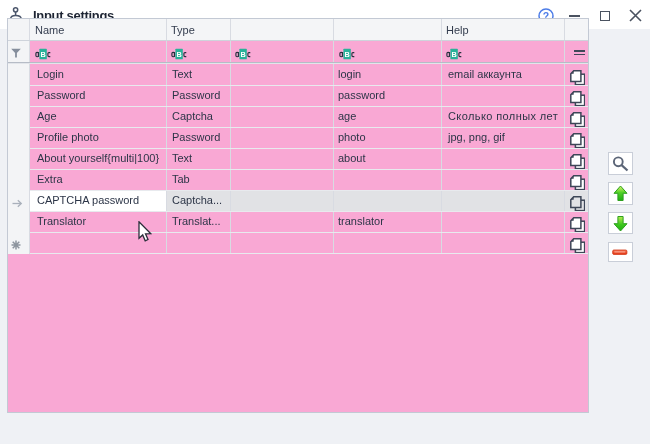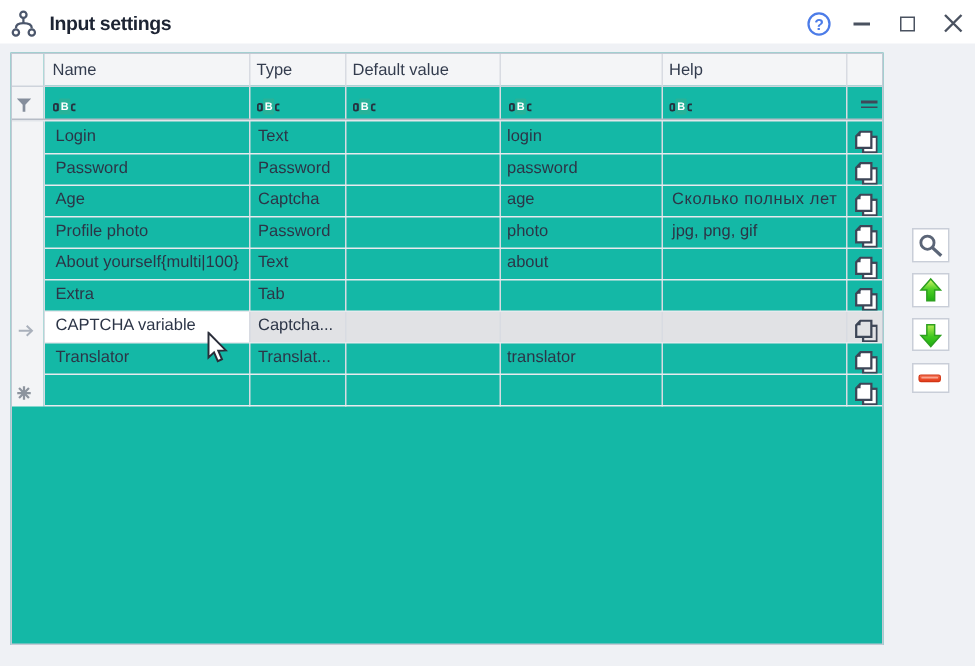--- a/index.html
+++ b/index.html
@@ -1,19 +1,19 @@
 <!DOCTYPE html>
 <html><head>
 <meta charset="utf-8">
 <style>
   html,body{margin:0;padding:0;}
   body{width:650px;height:444px;background:#eff1f5;font-family:"Liberation Sans",sans-serif;position:relative;overflow:hidden;}
   .titlebar{position:absolute;left:0;top:0;width:650px;height:29px;background:#ffffff;}
   .title{position:absolute;left:33px;top:8px;font-size:13px;font-weight:bold;letter-spacing:-0.3px;color:#1d2433;}
-  .grid{position:absolute;left:7px;top:35px;width:580px;height:393px;background:#14b8a6;border:1px solid #c3c9d4;text-align:center;}
+  .grid{position:absolute;left:7px;top:18px;width:580px;height:393px;background:#f9a8d4;border:1px solid #c3c9d4;text-align:center;}
   .abs{position:absolute;}
   .vsep{position:absolute;width:1px;top:0;height:235px;background:#d8dbe2;}
   .hsep{position:absolute;left:22px;width:558px;height:1px;background:#e8eaee;}
   .cell{position:absolute;height:20px;line-height:20px;font-size:11px;color:#2c3547;white-space:nowrap;}
   .hdr{position:absolute;height:21px;line-height:22px;font-size:11px;color:#333c4e;white-space:nowrap;}
   .btn{position:absolute;left:608px;width:23px;background:#fff;border:1px solid #c9ced8;}
 </style>
 </head>
 <body>
 
@@ -66,21 +66,20 @@
   <div class="hsep" style="top:108px"></div>
   <div class="hsep" style="top:129px"></div>
   <div class="hsep" style="top:150px"></div>
   <div class="hsep" style="top:171px"></div>
   <div class="hsep" style="top:192px"></div>
   <div class="hsep" style="top:213px"></div>
   <div class="hsep" style="top:234px"></div>
 
   <div class="hdr" style="left:27px;top:0">Name</div>
   <div class="hdr" style="left:163px;top:0">Type</div>
-  <div class="hdr" style="left:227px;top:0">Default value</div>
   <div class="hdr" style="left:438px;top:0">Help</div>
 
   <svg class="abs" style="left:3px;top:28.5px" width="10" height="10" viewBox="0 0 10 10">
     <path d="M0.2,0.7 H9.8 L5.9,4.9 V9.5 H4.1 V4.9 Z" fill="#858e9c"></path>
   </svg>
 
   <svg class="abs" style="left:26.5px;top:28.5px" width="16" height="12" viewBox="0 0 16 12">
       <g stroke="#27313f" stroke-width="1.15" fill="none">
         <rect x="0.9" y="4.3" width="2.6" height="4.4" rx="1.1"></rect>
         <line x1="3.5" y1="4" x2="3.5" y2="8.9"></line>
@@ -125,20 +124,21 @@
       <rect x="4.4" y="0.7" width="7.4" height="10.6" rx="0.6" fill="#28b299"></rect>
       <text x="8.15" y="8.6" font-size="7.3" font-weight="bold" fill="#ffffff" text-anchor="middle" font-family="Liberation Sans">B</text>
     </svg>
 
   <div class="abs" style="left:566px;top:31.2px;width:11px;height:1.6px;background:#3f4859"></div>
   <div class="abs" style="left:566px;top:34.6px;width:11px;height:1.6px;background:#3f4859"></div>
 
   <div class="cell" style="left:29px;top:45px">Login</div>
   <div class="cell" style="left:164px;top:45px">Text</div>
   <div class="cell" style="left:330px;top:45px">login</div>
+  <div class="cell" style="left:440px;top:45px">email аккаунта</div>
 
   <div class="cell" style="left:29px;top:66px">Password</div>
   <div class="cell" style="left:164px;top:66px">Password</div>
   <div class="cell" style="left:330px;top:66px">password</div>
 
   <div class="cell" style="left:29px;top:87px">Age</div>
   <div class="cell" style="left:164px;top:87px">Captcha</div>
   <div class="cell" style="left:330px;top:87px">age</div>
   <div class="cell" style="left:29px;top:108px">Profile photo</div>
 
@@ -147,21 +147,21 @@
   <div class="cell" style="left:330px;top:108px">photo</div>
   <div class="cell" style="left:440px;top:108px">jpg, png, gif</div>
 
   <div class="cell" style="left:29px;top:129px">About yourself{multi|100}</div>
   <div class="cell" style="left:164px;top:129px">Text</div>
   <div class="cell" style="left:330px;top:129px">about</div>
 
   <div class="cell" style="left:29px;top:150px">Extra</div>
   <div class="cell" style="left:164px;top:150px">Tab</div>
 
-  <div class="cell" style="left:29px;top:171px">CAPTCHA variable</div>
+  <div class="cell" style="left:29px;top:171px">CAPTCHA password</div>
   <div class="cell" style="left:164px;top:171px">Captcha...</div>
 
   <div class="cell" style="left:29px;top:192px">Translator</div>
   <div class="cell" style="left:164px;top:192px">Translat...</div>
   <div class="cell" style="left:330px;top:192px">translator</div>
 
   <svg class="abs" style="left:4px;top:180px" width="11" height="9" viewBox="0 0 11 9">
     <g fill="none" stroke="#a9b0bb" stroke-width="1.3">
       <line x1="0.5" y1="4.5" x2="9" y2="4.5"></line>
       <polyline points="5.8,1.2 9.3,4.5 5.8,7.8"></polyline>

